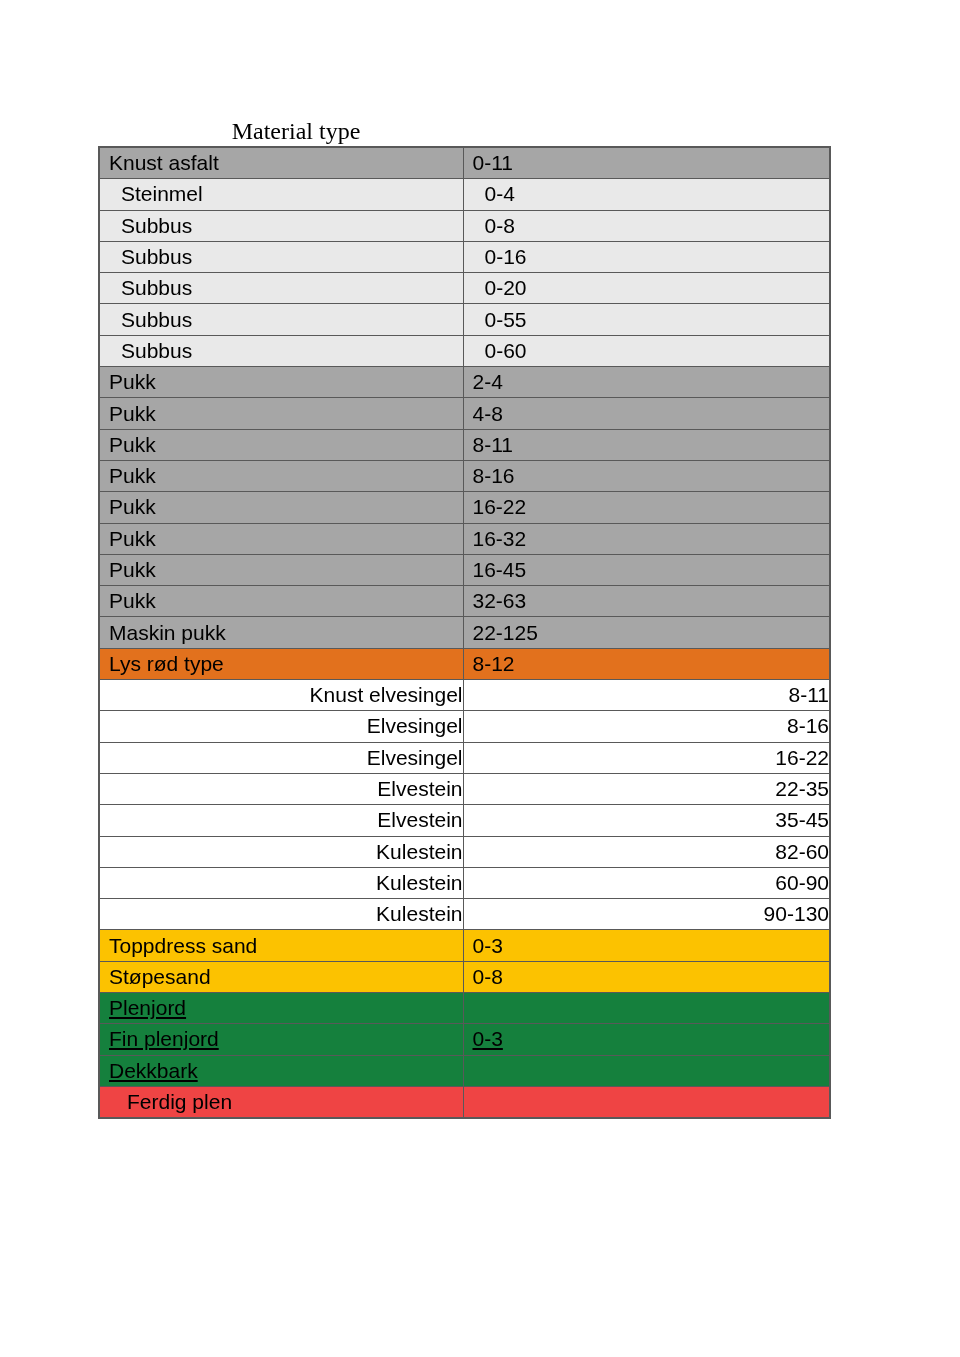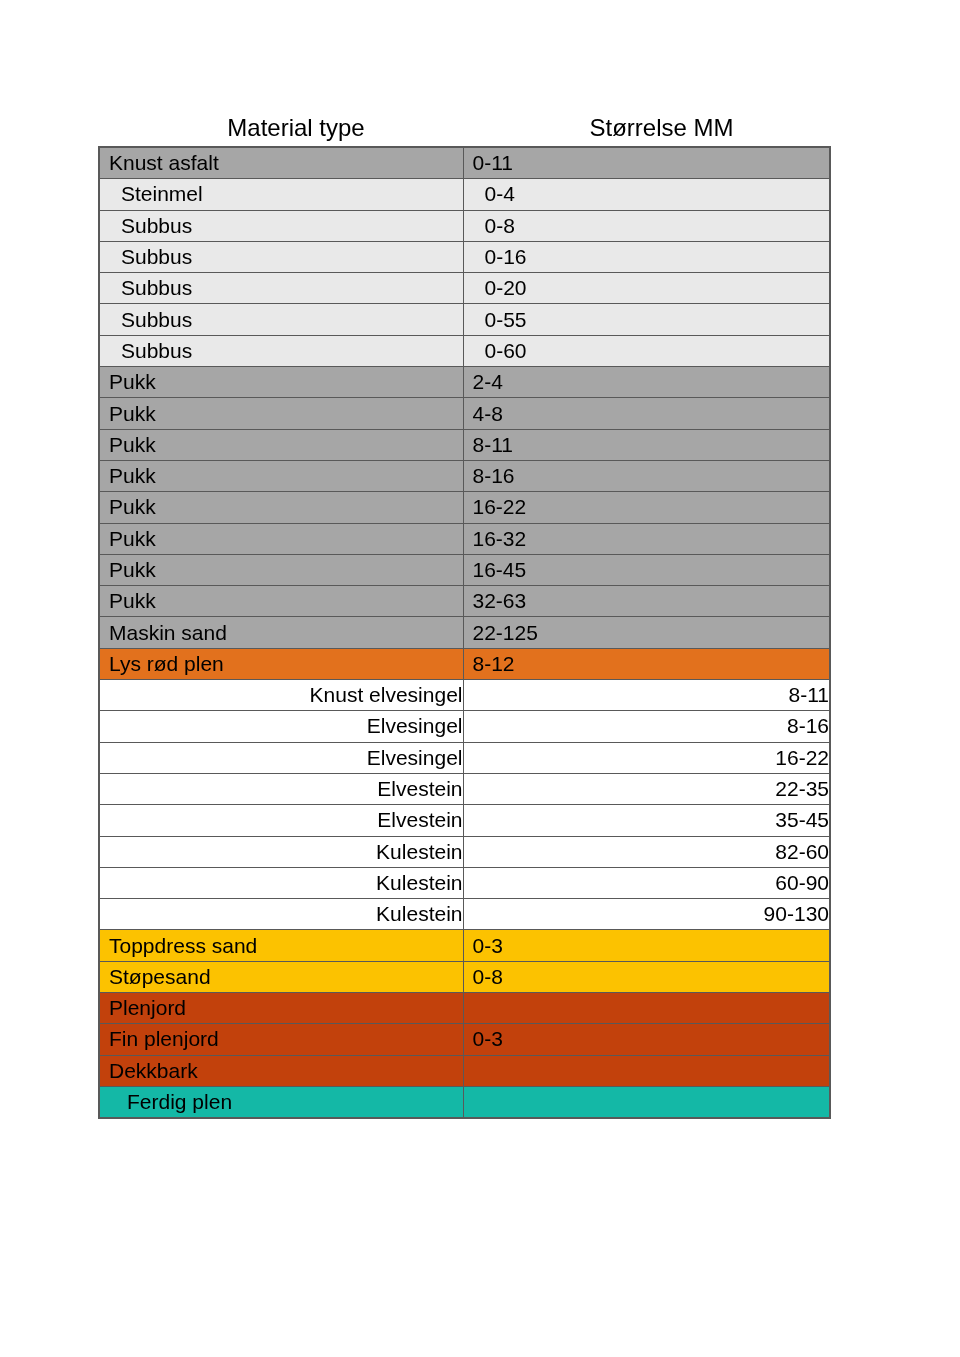--- a/index.html
+++ b/index.html
@@ -21,21 +21,22 @@
     height: 1357px;
   }
   
   .col-headers {
     position: absolute;
     left: 114px;
     top: 113px;
     width: 731px;
     height: 33px;
     display: flex;
-    align-items: flex-start;
+    align-items: flex-end;
+    font-family: Liberation Serif, serif;
   }
   .col-header {
     font-size: 24px;
     line-height: 30px;
     text-align: center;
     color: #000;
     white-space: nowrap;
   }
   .col-header.first  { width: 364px; }
   .col-header.second { width: 367px; }
@@ -64,31 +65,30 @@
     overflow: hidden;
     color: #000000;
   }
 
   
   tr.fill-gray-dark  td { background: #a6a6a6; }
   tr.fill-gray-light td { background: #e9e9e9; padding-left: 21px; }
   tr.fill-orange     td { background: #e2711d; }
   tr.fill-white      td { background: #ffffff; text-align: right; }
   tr.fill-yellow     td { background: #fcc200; }
-  tr.fill-peach      td { background: #c2410c; }
-  tr.fill-green      td { background: #14b8a6; padding-left: 27px; }
+  tr.fill-peach      td { background: #15803d; text-decoration: underline; }
+  tr.fill-green      td { background: #ef4444; padding-left: 27px; }
 </style>
 </head>
 <body>
 
 <div id="sheet">
 
   <div class="col-headers">
     <div class="col-header first">Material type</div>
-    <div class="col-header second">Størrelse MM</div>
   </div>
 
   <table class="grid">
     <colgroup>
       <col class="c-name">
       <col class="c-size">
     </colgroup>
     <tbody id="grid-body">
         <tr class="fill-gray-dark">
           <td>Knust asfalt</td>
@@ -144,25 +144,25 @@
         </tr>
         <tr class="fill-gray-dark">
           <td>Pukk</td>
           <td>16-45</td>
         </tr>
         <tr class="fill-gray-dark">
           <td>Pukk</td>
           <td>32-63</td>
         </tr>
         <tr class="fill-gray-dark">
-          <td>Maskin sand</td>
+          <td>Maskin pukk</td>
           <td>22-125</td>
         </tr>
         <tr class="fill-orange">
-          <td>Lys rød plen</td>
+          <td>Lys rød type</td>
           <td>8-12</td>
         </tr>
         <tr class="fill-white">
           <td>Knust elvesingel</td>
           <td>8-11</td>
         </tr>
         <tr class="fill-white">
           <td>Elvesingel</td>
           <td>8-16</td>
         </tr>

